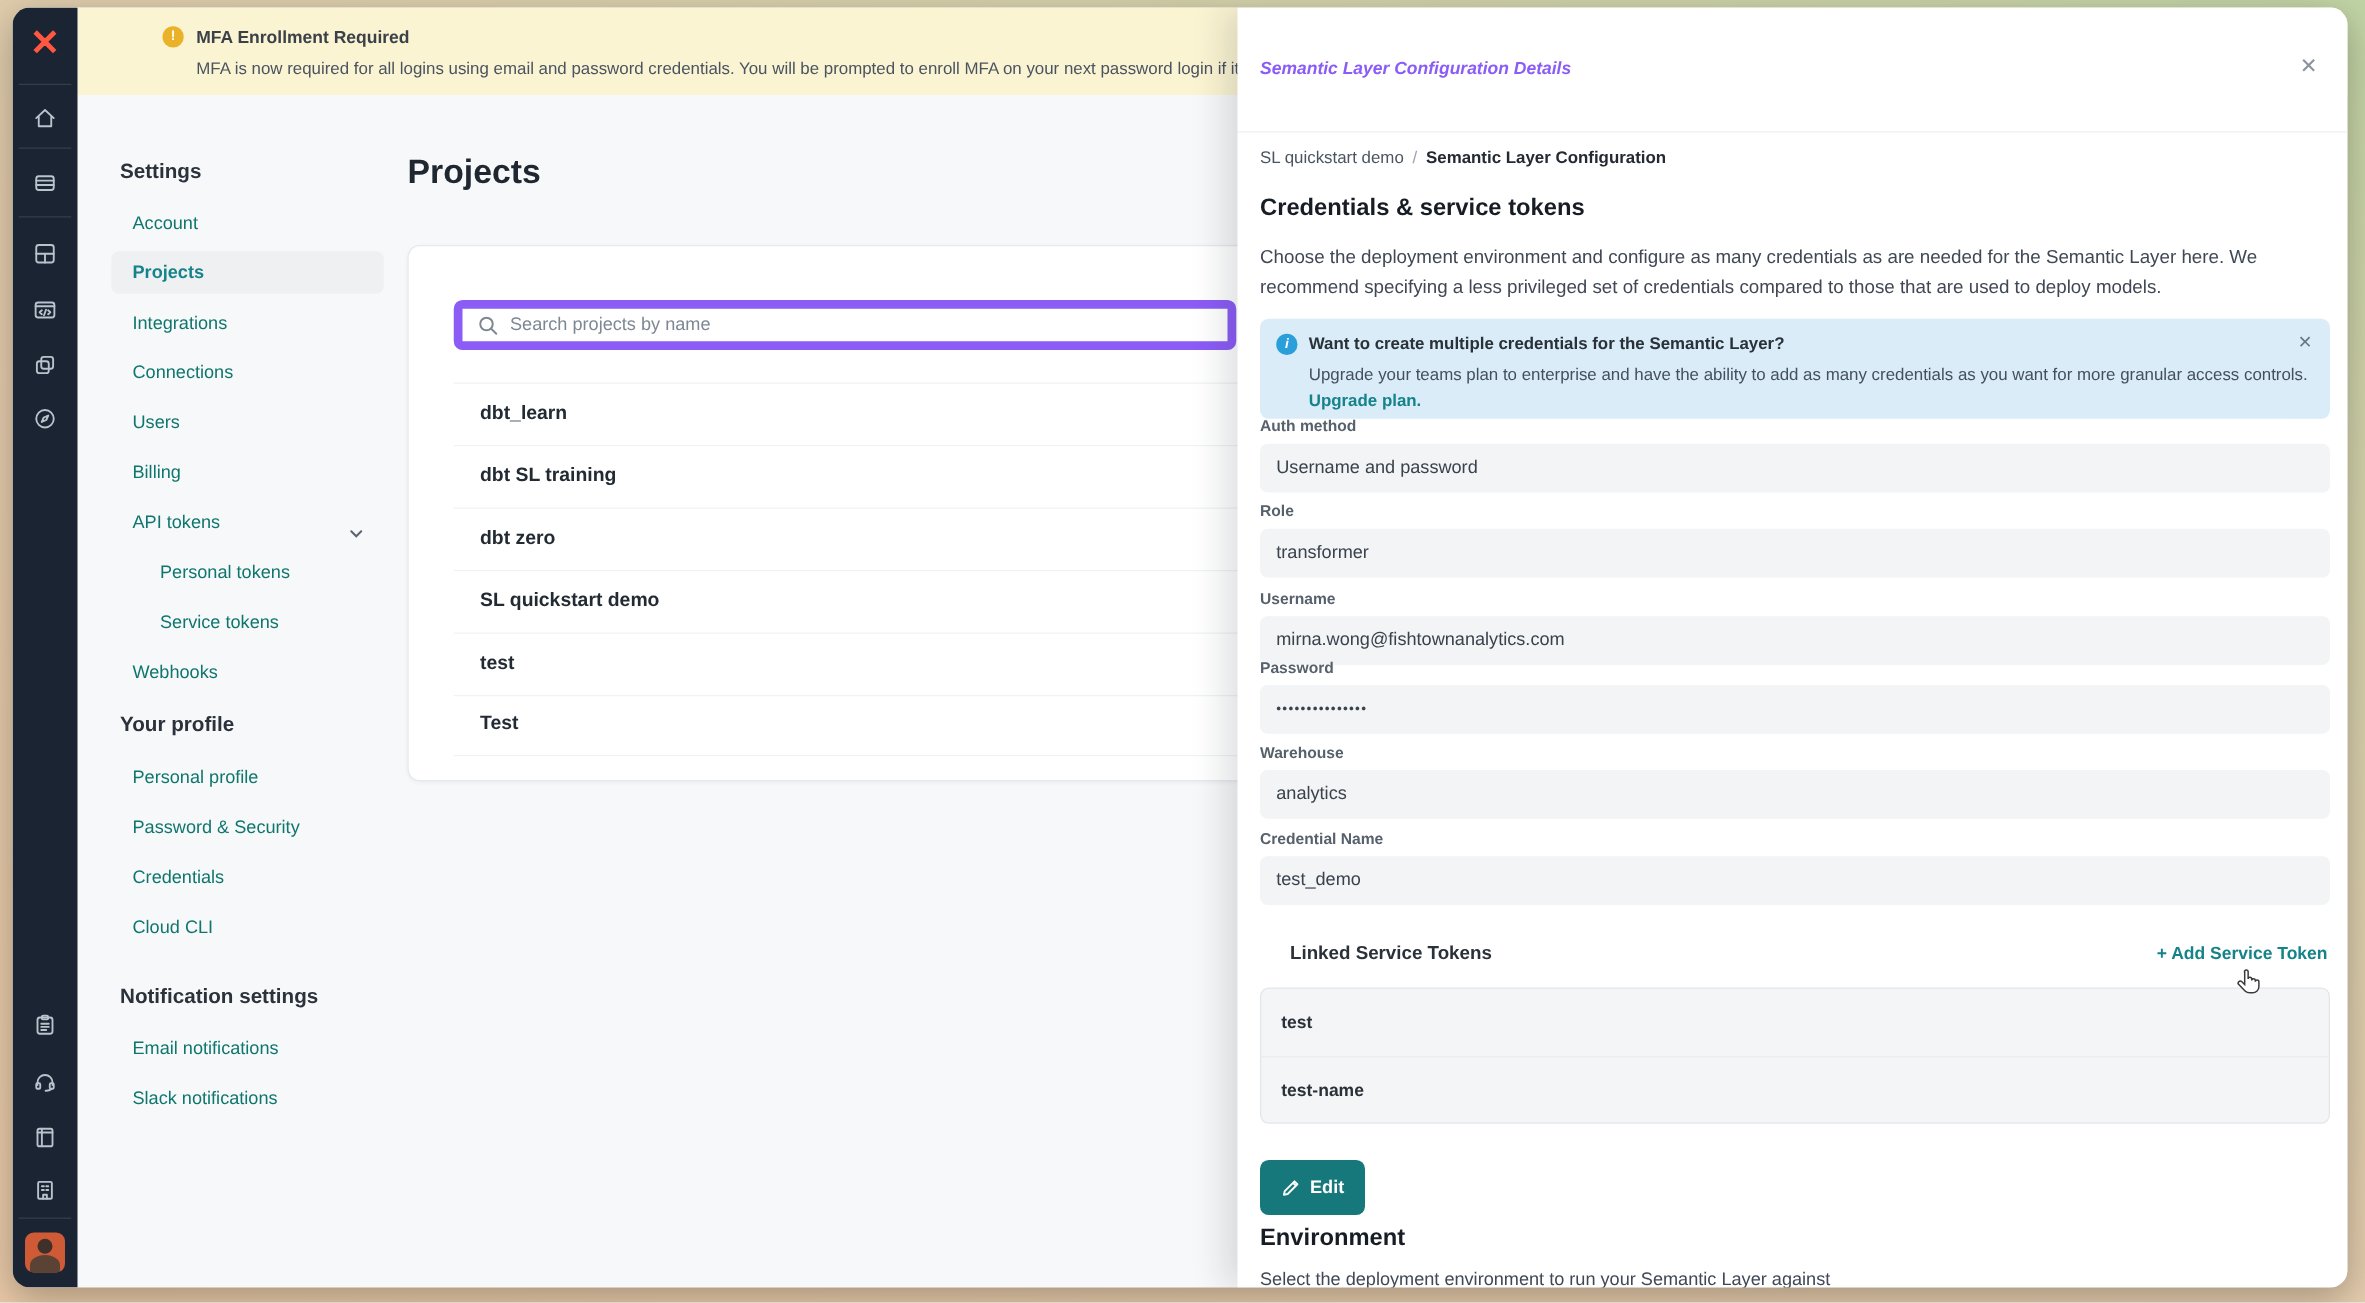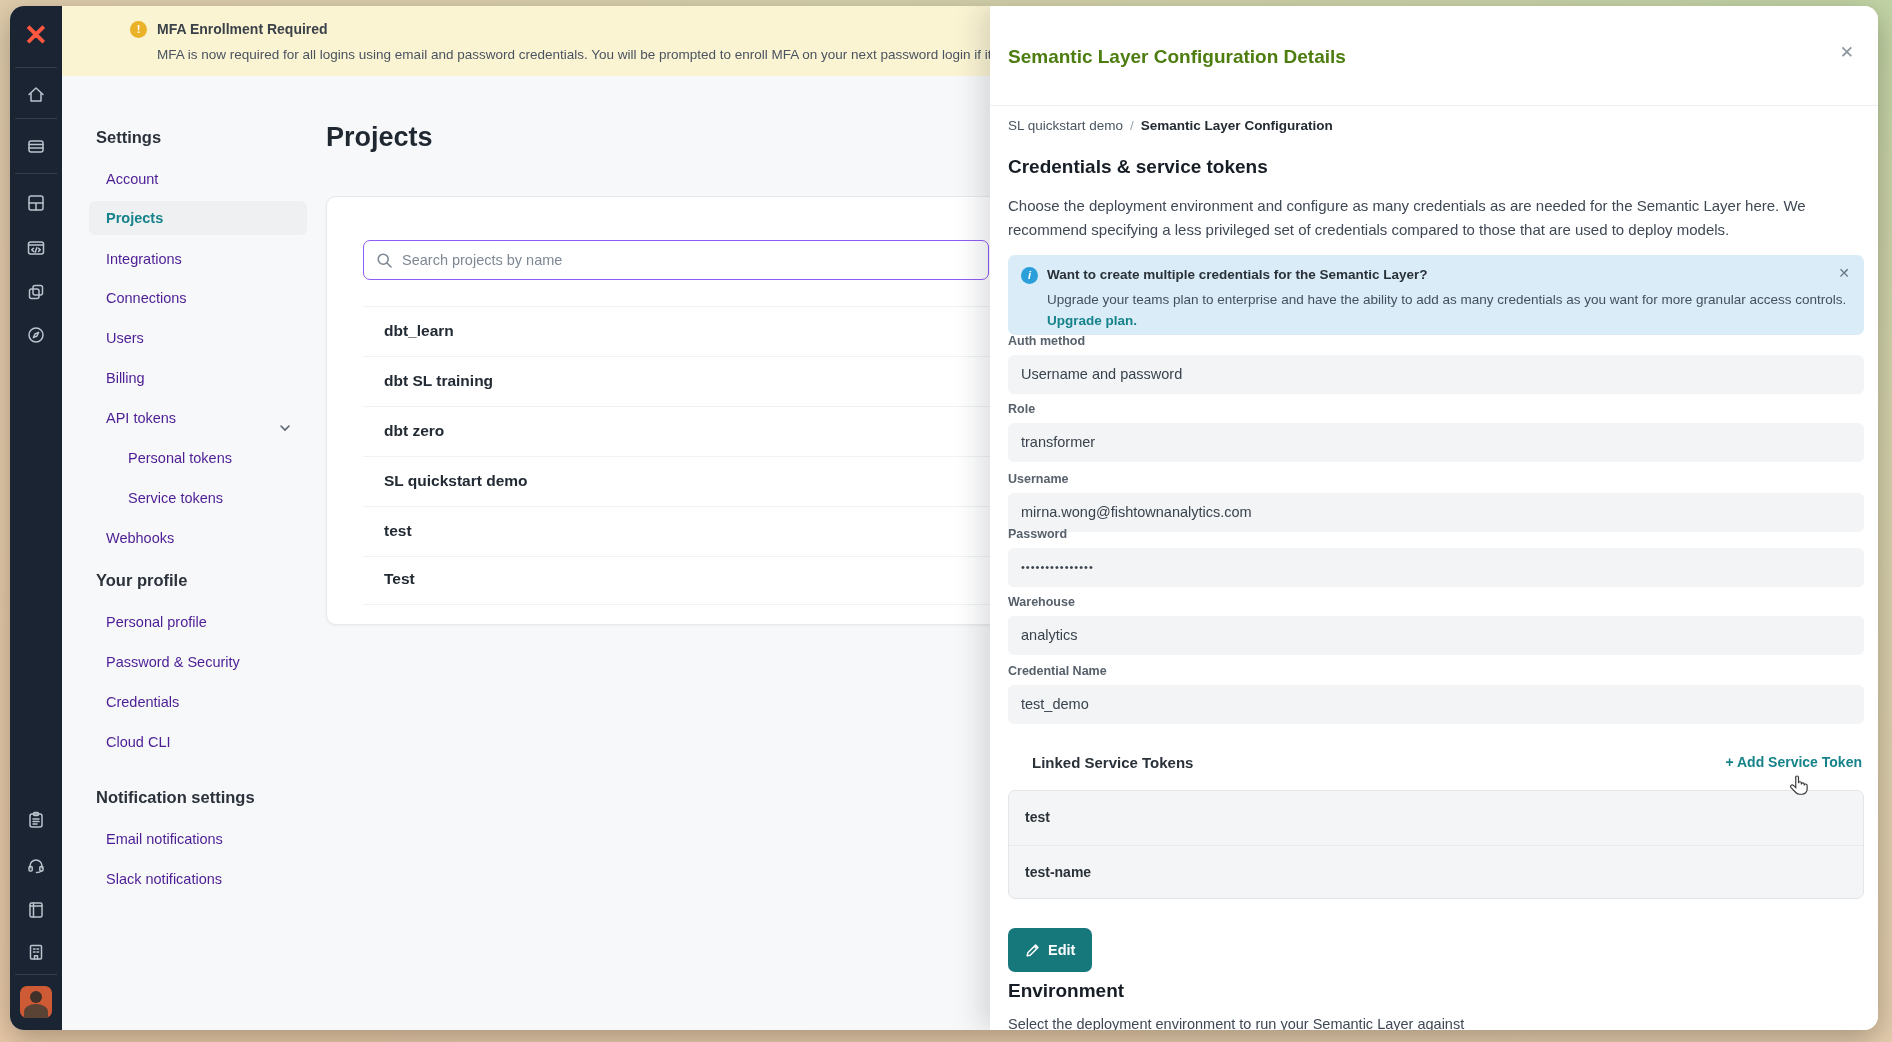--- a/index.html
+++ b/index.html
@@ -27,42 +27,42 @@
   
   .mfa { position:absolute; left:52px; top:0; right:0; height:70px; background:#fbf4d2; z-index:5; }
   .mfa-icon { position:absolute; left:68px; top:15px; width:17px; height:17px; border-radius:50%; background:#eab229;
               color:#fff; font-size:11px; font-weight:bold; text-align:center; line-height:17px; }
   .mfa-title { position:absolute; left:95px; top:15px; font-size:14px; font-weight:700; color:#3b4149; }
   .mfa-body  { position:absolute; left:95px; top:41px; font-size:13.5px; color:#4a5360; white-space:nowrap; }
   
   .nav { position:absolute; left:52px; top:70px; bottom:0; width:270px; z-index:4; }
   .nav-h { position:absolute; left:34px; font-size:16.5px; font-weight:700; color:#2b323b; }
   .nav-item { position:absolute; left:27px; width:218px; height:34px; line-height:34px; padding-left:17px;
-              font-size:14.5px; color:#4c1d95; border-radius:6px; cursor:pointer; white-space:nowrap; }
+              font-size:14.5px; color:#0f766e; border-radius:6px; cursor:pointer; white-space:nowrap; }
   .nav-item.active { background:#eef0f2; color:#16838a; font-weight:700; }
   .nav-item.child { padding-left:39px; }
   .chev { position:absolute; right:16px; top:11px; }
   .chev svg { stroke:#59646f; fill:none; stroke-width:1.6; stroke-linecap:round; }
   
   .pg-title { position:absolute; left:316px; top:116px; font-size:27px; font-weight:700; color:#1f2731; z-index:4; }
   .card { position:absolute; left:316px; top:190px; width:1402px; height:429px; background:#fff;
           border:1px solid #e7e9ec; border-radius:10px; box-shadow:0 1px 3px rgba(20,30,40,.05); z-index:4; }
-  .search { position:absolute; left:36px; top:43px; width:626px; height:40px; border:1px solid #8b5cf6; border-radius:7px;
+  .search { position:absolute; left:36px; top:43px; width:626px; height:40px; border:7px solid #8b5cf6; border-radius:7px;
             background:#fff; display:flex; align-items:center; padding-left:12px; }
   .search svg { stroke:#7d8894; fill:none; stroke-width:1.6; stroke-linecap:round; }
   .search input { border:none; outline:none; background:transparent; margin-left:9px; font-size:14.5px; color:#333;
                   font-family:"Liberation Sans",sans-serif; width:560px; }
   .search input::placeholder { color:#7d8894; }
   .row { position:absolute; left:57px; height:22px; line-height:22px; font-size:15.5px; font-weight:700; color:#222a33; cursor:pointer;text-align:right; }
   .hr { position:absolute; left:36px; right:24px; height:1px; background:#f0f2f4; }
   
   .panel { position:absolute; left:980px; top:0; width:888px; height:1024px; background:#fff; z-index:20;
            box-shadow:-10px 0 26px rgba(20,30,40,.14); }
   .p-head { position:absolute; left:0; top:0; right:0; height:100px; border-bottom:1px solid #eceef0; }
-  .p-title { position:absolute; left:18px; top:40px; font-size:19px; font-weight:700; color:#4d7c0f; }
+  .p-title { position:absolute; left:18px; top:40px; font-size:14px; font-weight:700; color:#8b5cf6;font-style:italic; }
   .p-close { position:absolute; right:24px; top:36px; font-size:17px; color:#8b949e; cursor:pointer; }
   .crumb { position:absolute; left:18px; top:112px; font-size:13.5px; color:#4a5560; }
   .crumb .sep { color:#9aa4ae; margin:0 7px; }
   .crumb b { color:#232a32; font-weight:700; }
   .h2 { position:absolute; left:18px; font-size:19px; font-weight:700; color:#171d25; }
   .p-desc { position:absolute; left:18px; top:188px; width:856px; font-size:15px; line-height:1.62; color:#3f4854; }
   .info { position:absolute; left:18px; top:249px; width:856px; height:80px; background:#d9ecf8; border-radius:7px; padding:10px 14px; }
   .info-i { position:absolute; left:13px; top:12px; width:17px; height:17px; border-radius:50%; background:#2b9fd9;
             color:#fff; font-size:11px; font-weight:bold; font-style:italic; text-align:center; line-height:17px; }
   .info-title { position:absolute; left:39px; top:12px; font-size:13.5px; font-weight:700; color:#2a3139; }

